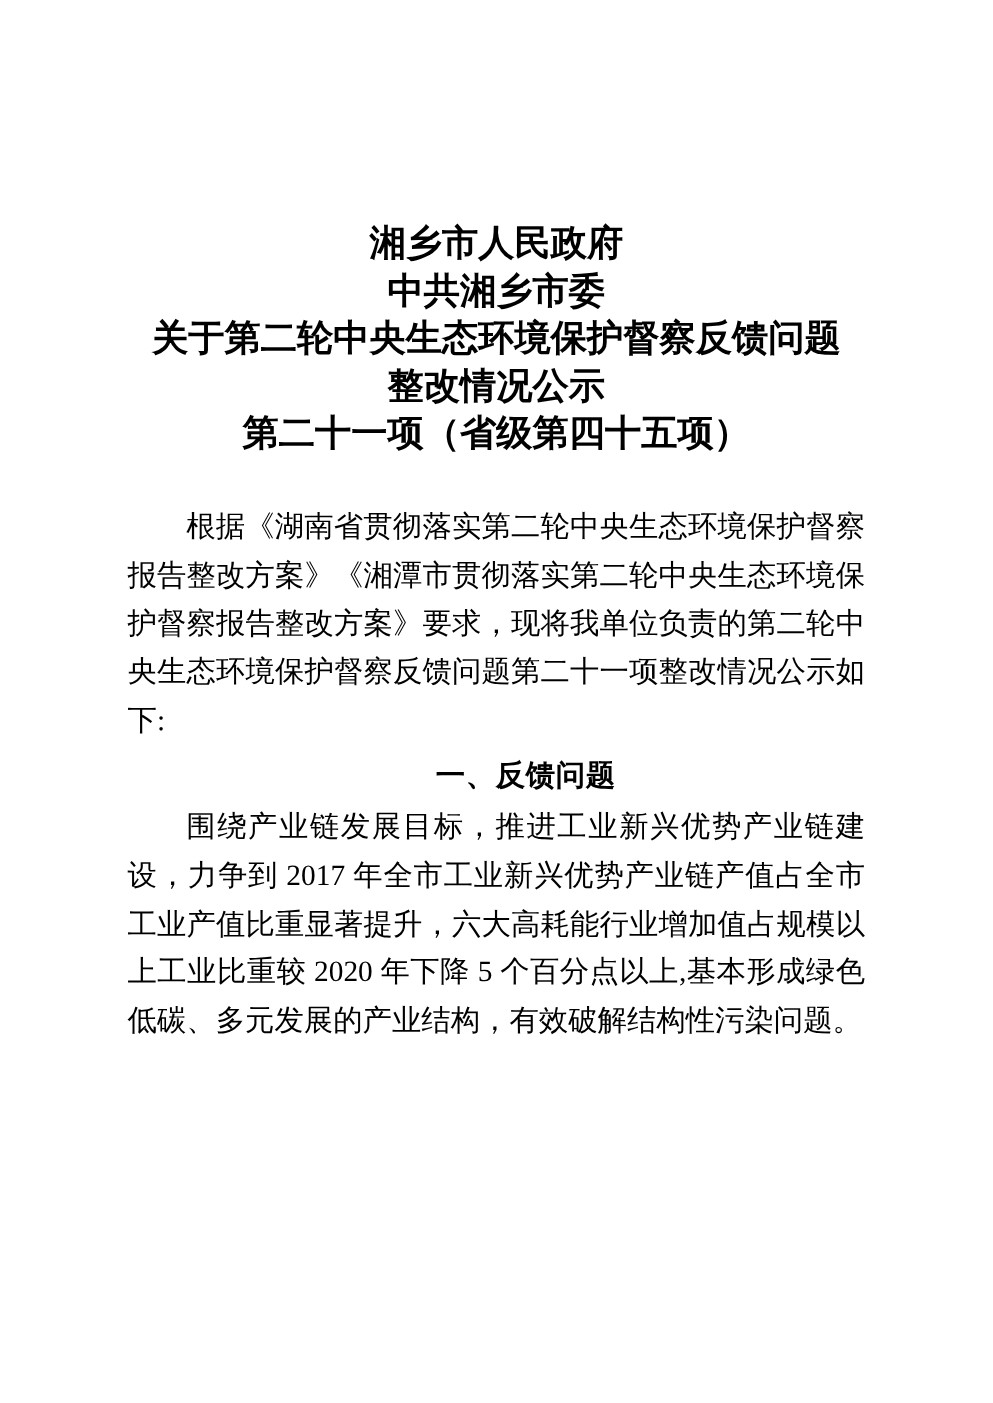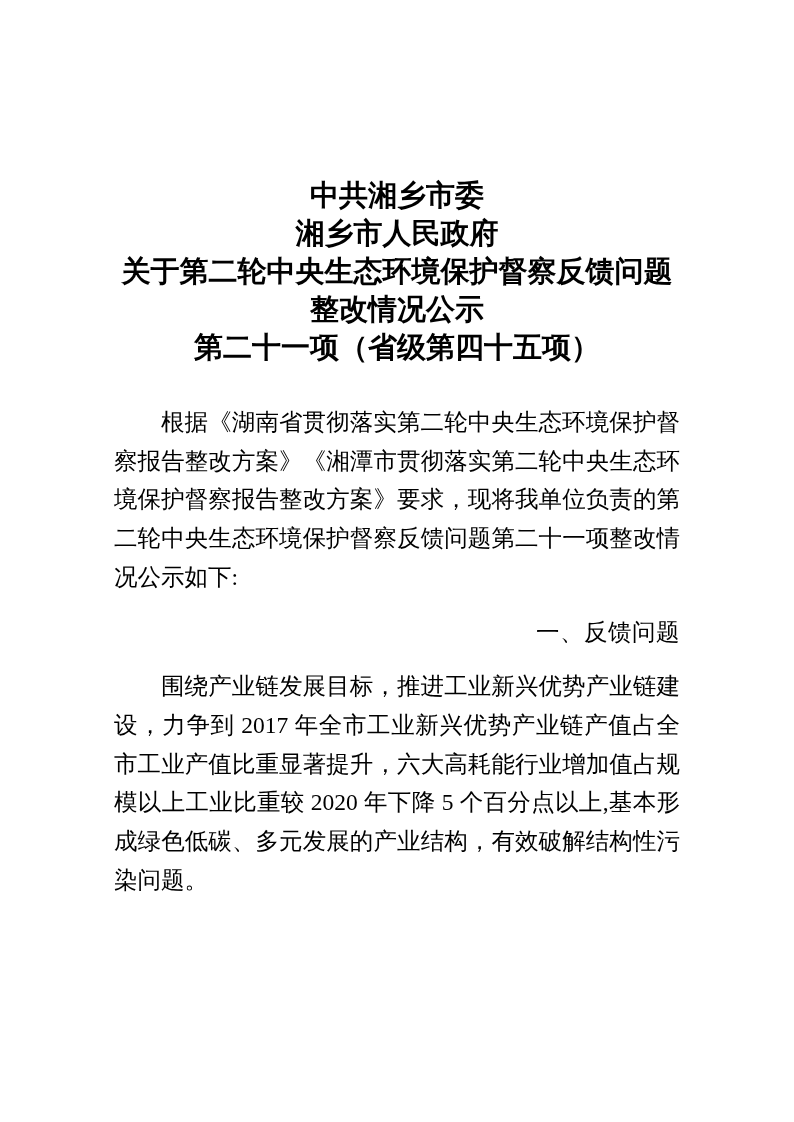--- a/index.html
+++ b/index.html
@@ -32,45 +32,45 @@
   .title-line {
     white-space: nowrap;
   }
   .content {
     margin-top: 37px;
     font-size: 23.5px;
     line-height: 38.7px;
     color: #000000;
   }
   .content p {
-    margin: 16px;
+    margin: 4px;
     padding: 0;
     text-indent: 2em;
     text-align: justify;
   }
   p.body-para {
     font-family: "Liberation Serif", "DejaVu Serif", serif;
     font-weight: 400;
   }
   p.section-heading {
     font-family: "Liberation Sans", "DejaVu Sans", sans-serif;
-    font-weight: 400;
-    text-align: right;
+    font-weight: 700;
+    text-align: center;
     letter-spacing: 0.5px;
   }
 </style>
 </head>
 <body>
 
 <div class="page">
   <div class="doc">
 
     <div class="title-block">
+      <div class="title-line">湘乡市人民政府</div>
       <div class="title-line">中共湘乡市委</div>
-      <div class="title-line">湘乡市人民政府</div>
       <div class="title-line">关于第二轮中央生态环境保护督察反馈问题</div>
       <div class="title-line">整改情况公示</div>
       <div class="title-line">第二十一项（省级第四十五项）</div>
     </div>
 
     <div class="content">
       <p class="body-para">根据《湖南省贯彻落实第二轮中央生态环境保护督察报告整改方案》《湘潭市贯彻落实第二轮中央生态环境保护督察报告整改方案》要求，现将我单位负责的第二轮中央生态环境保护督察反馈问题第二十一项整改情况公示如下:</p>
       <p class="section-heading">一、反馈问题</p>
       <p class="body-para">围绕产业链发展目标，推进工业新兴优势产业链建设，力争到 2017 年全市工业新兴优势产业链产值占全市工业产值比重显著提升，六大高耗能行业增加值占规模以上工业比重较 2020 年下降 5 个百分点以上,基本形成绿色低碳、多元发展的产业结构，有效破解结构性污染问题。</p>
     </div>

